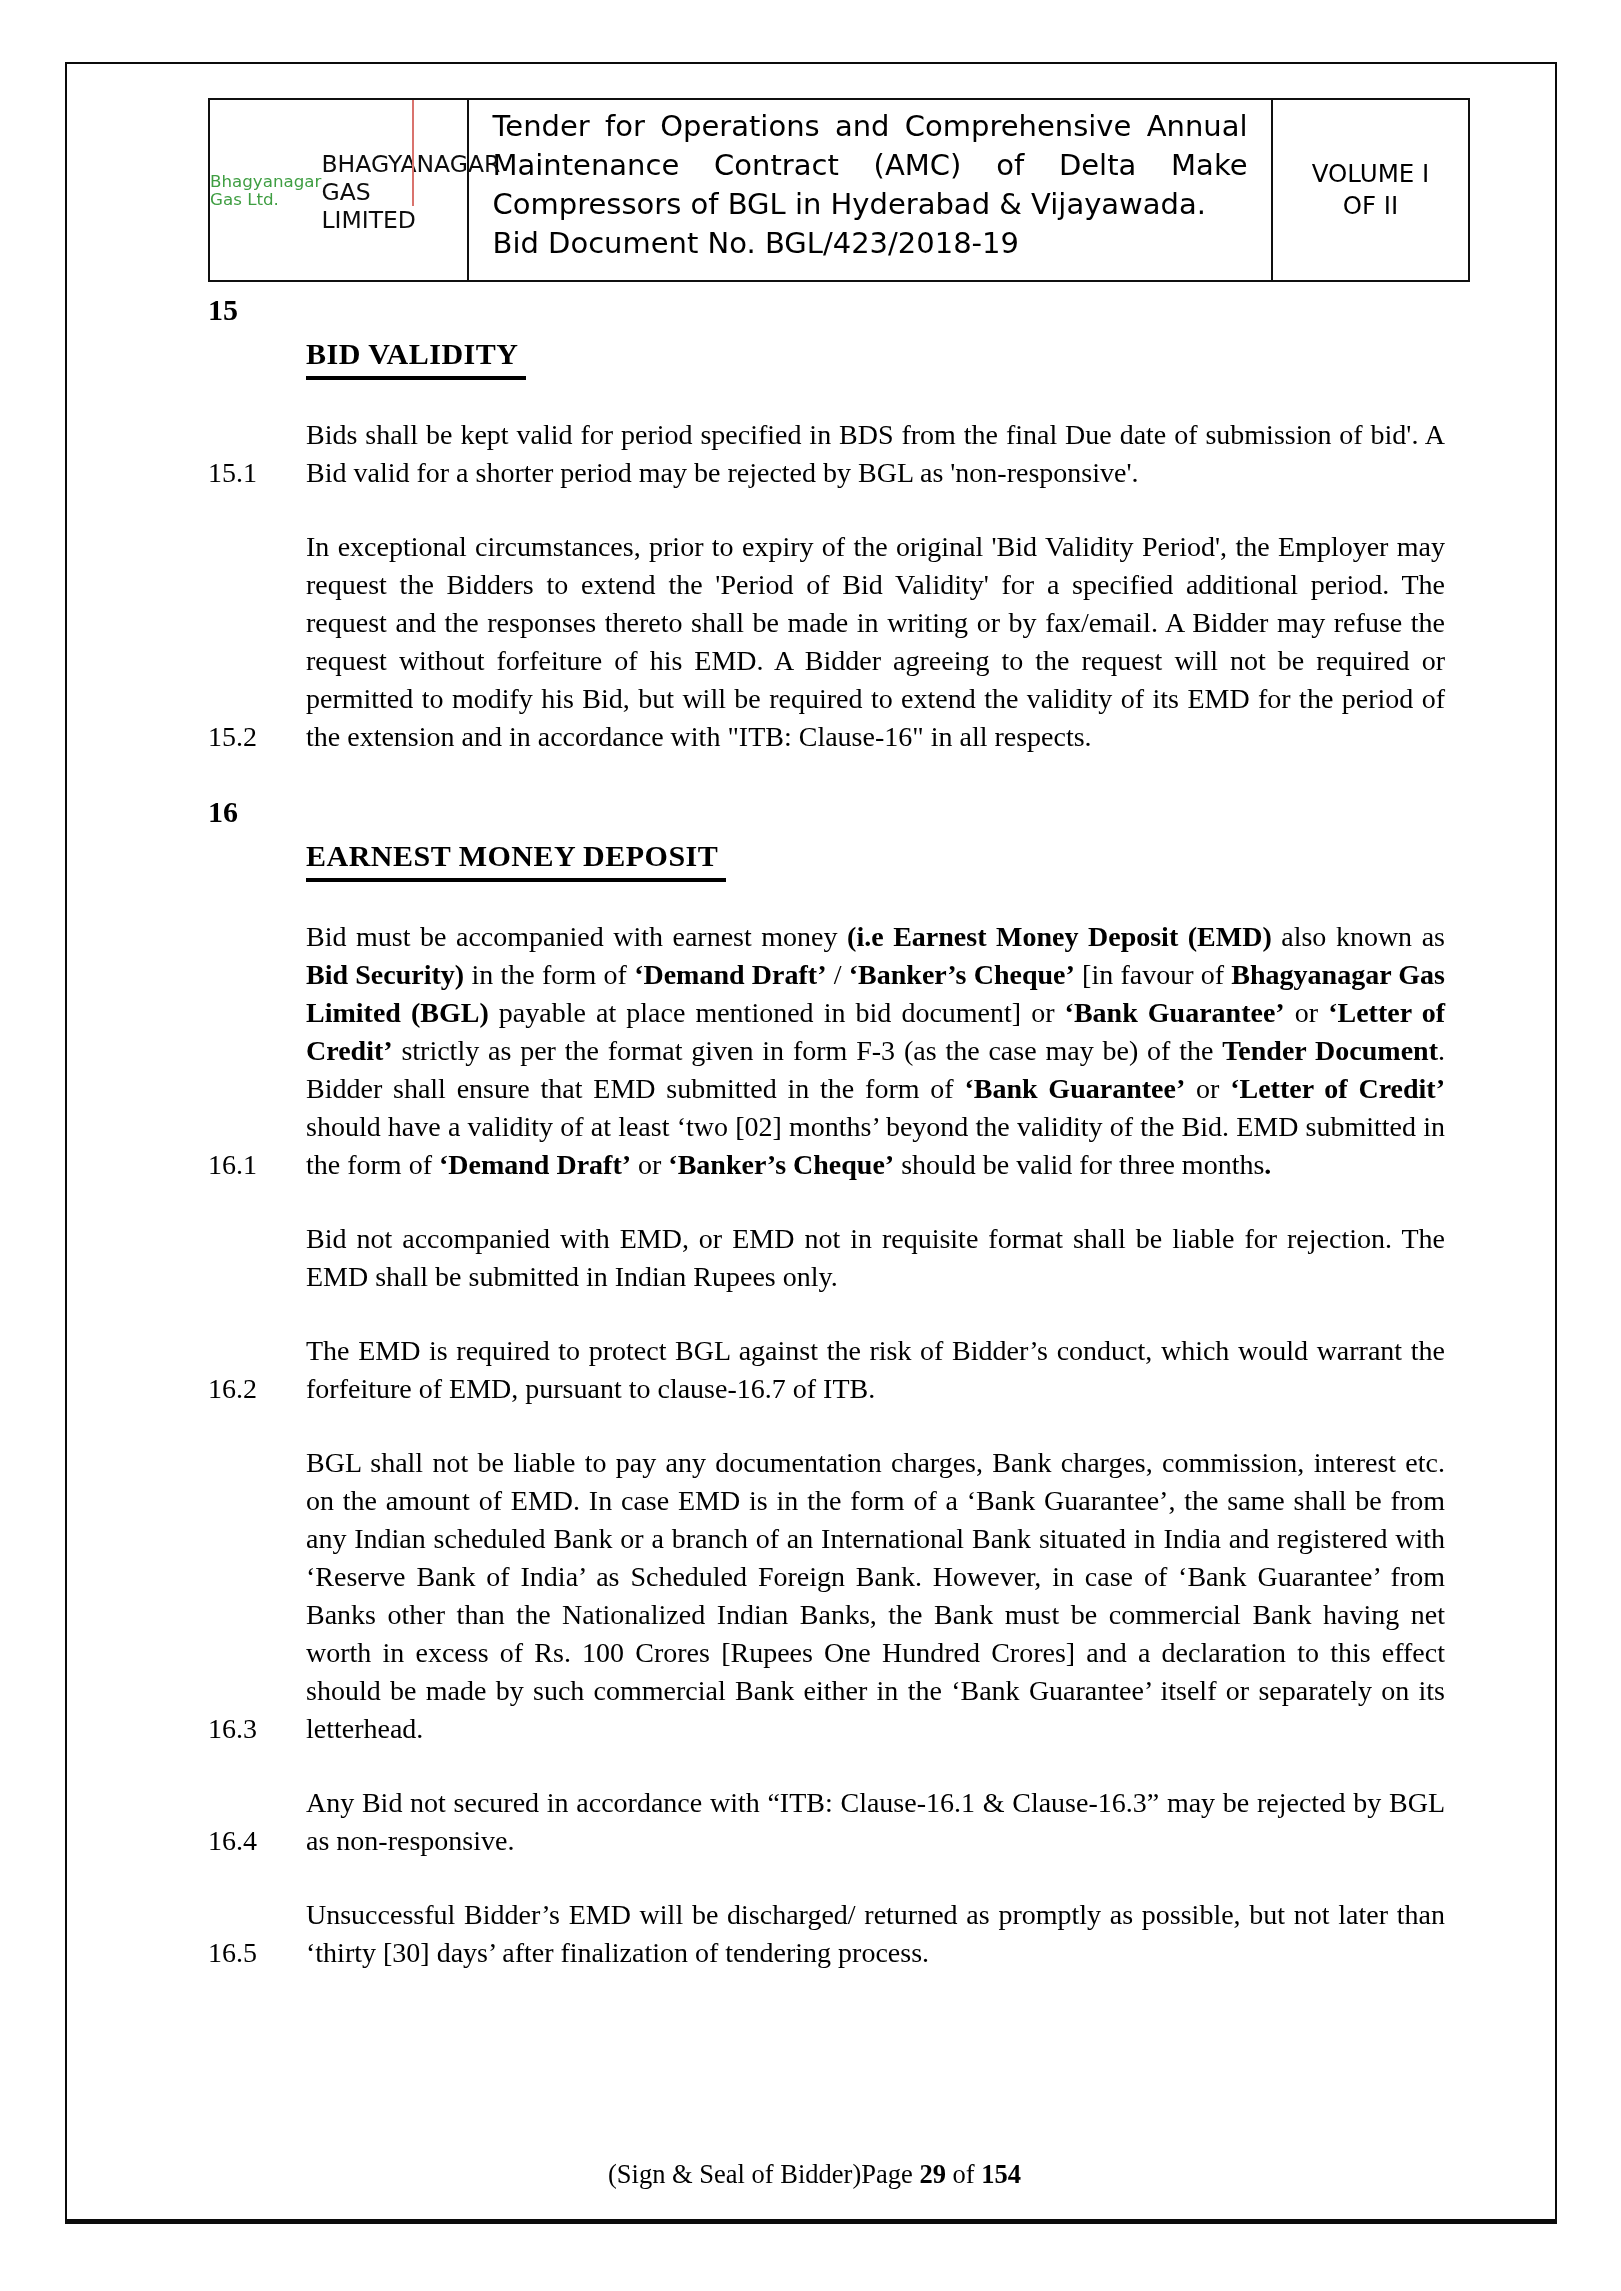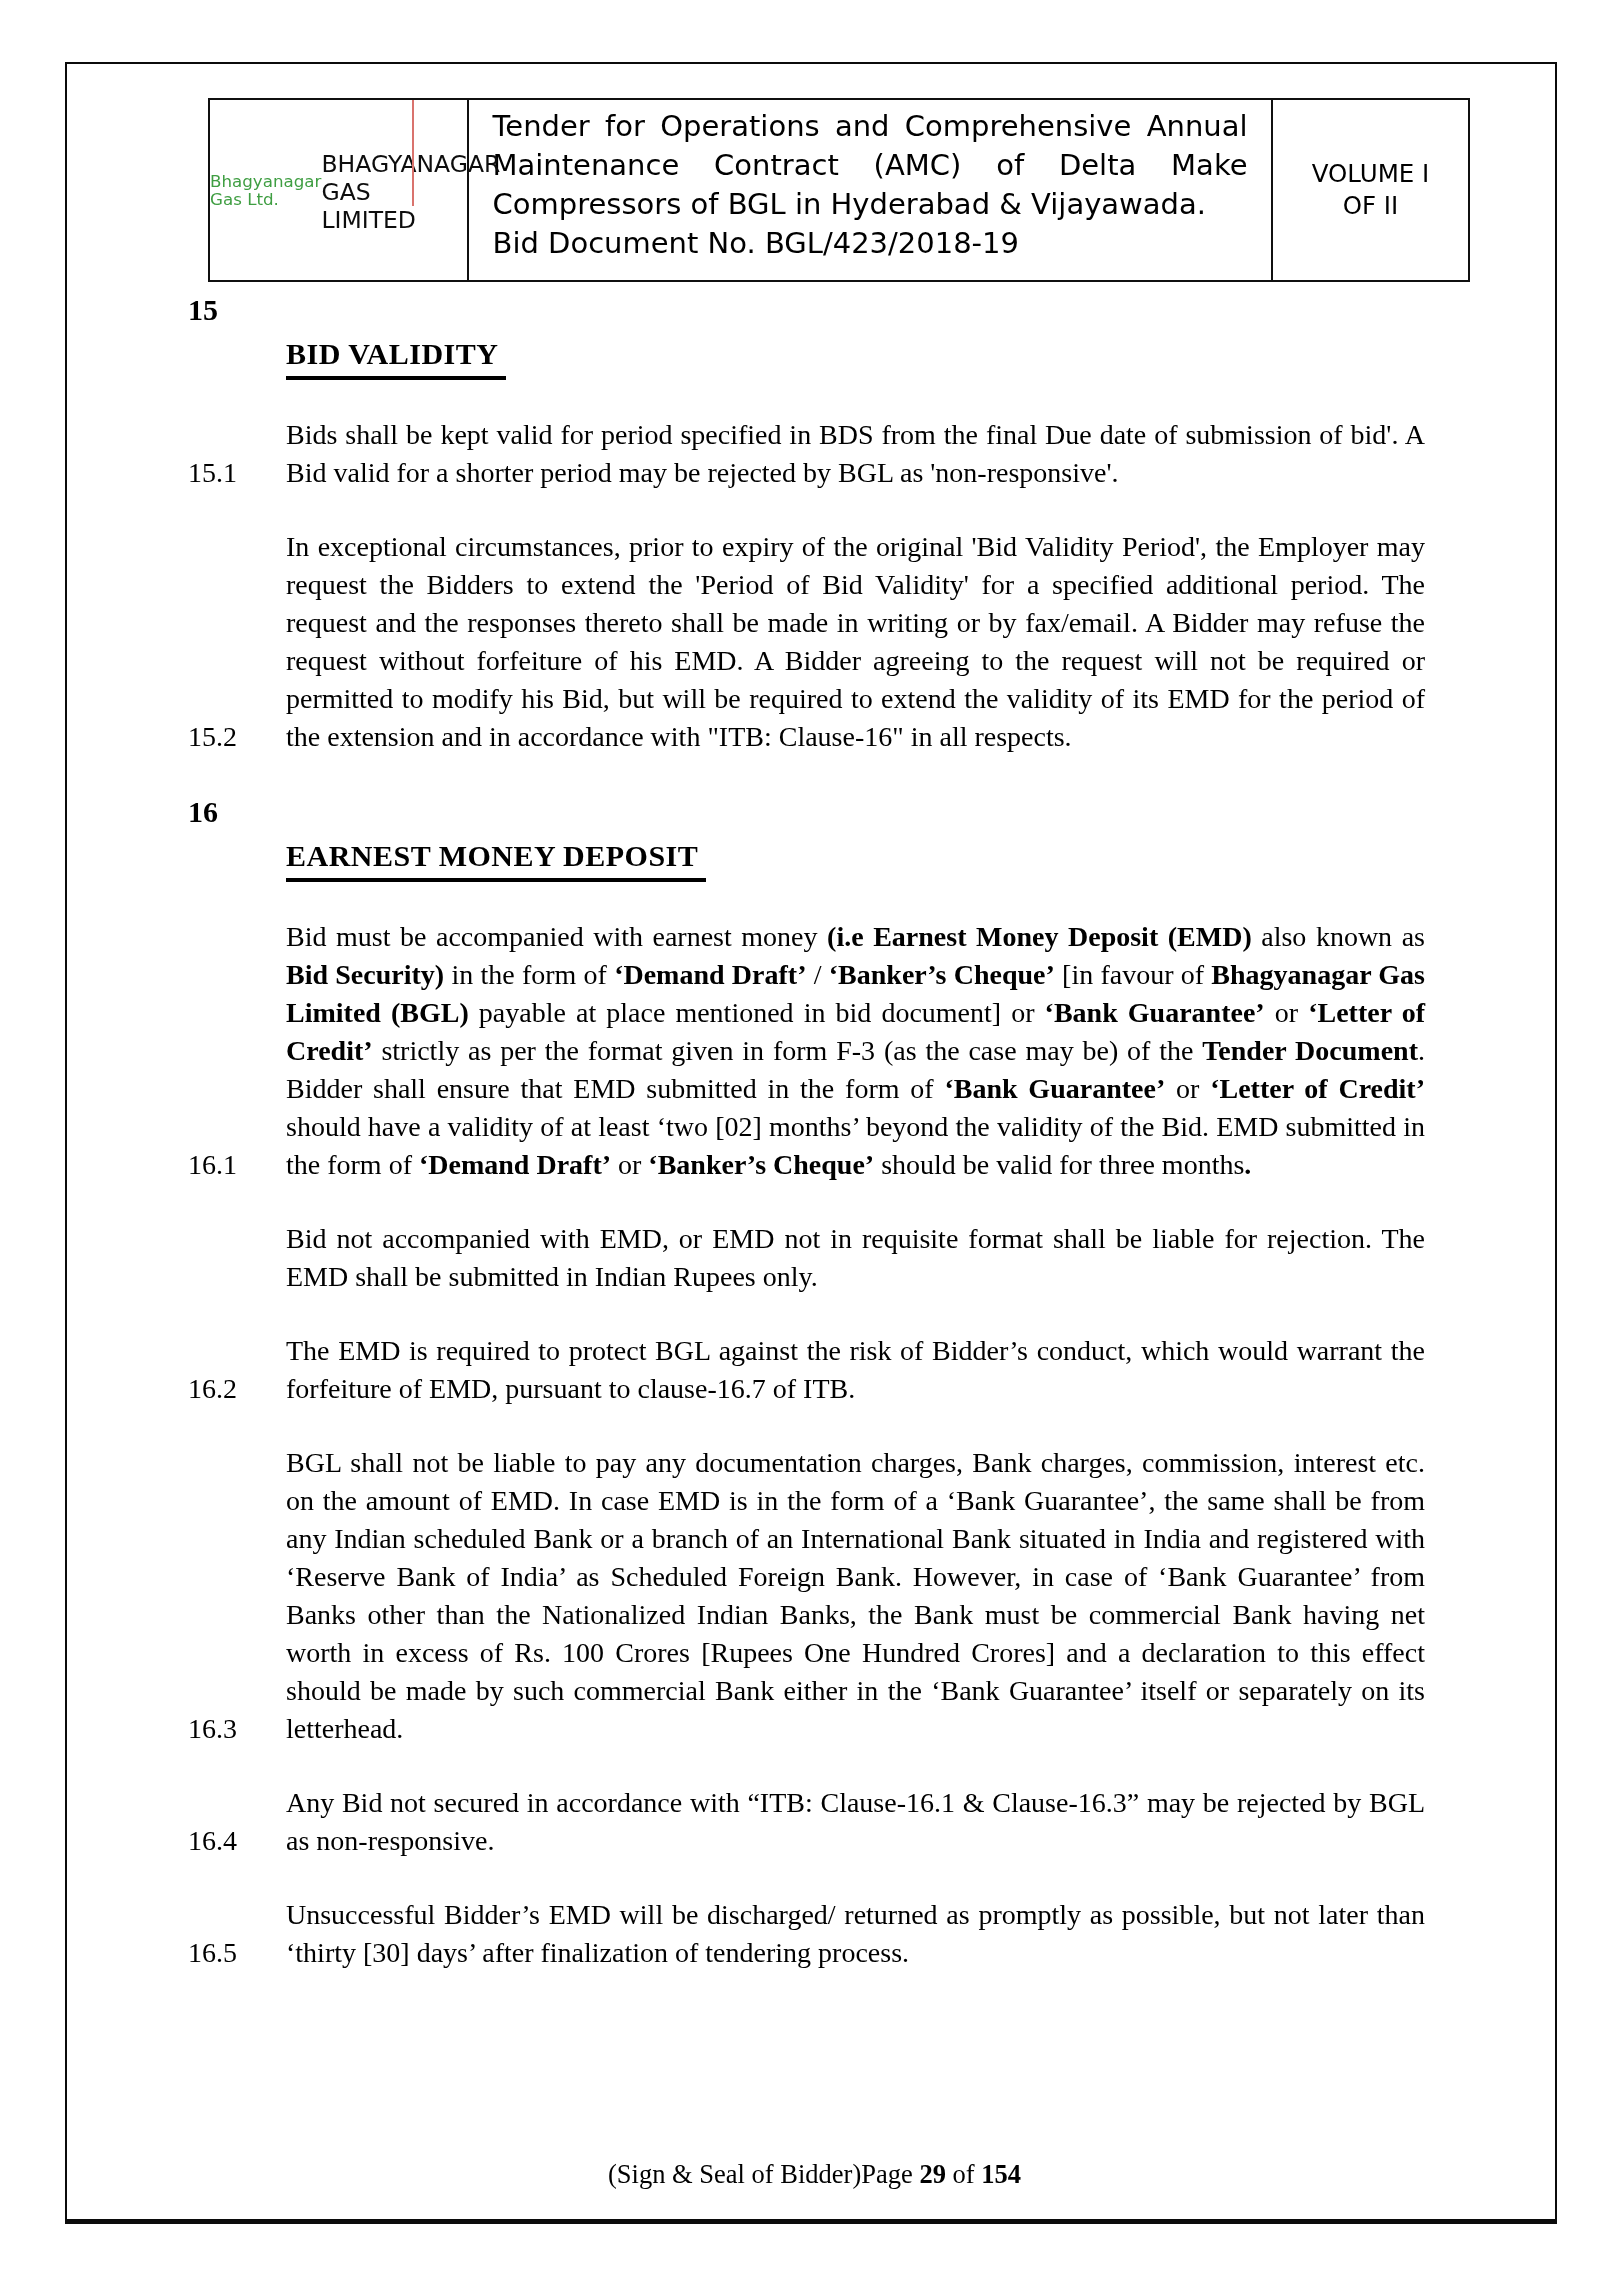--- a/index.html
+++ b/index.html
@@ -18,21 +18,21 @@
                 color:#3f9e42;line-height:17.6px;margin-top:0px;}
   .company-name{font-family:"DejaVu Sans","Liberation Sans",sans-serif;font-size:23.5px;
                 color:#0d0d0d;line-height:28px;margin-top:2.9px;}
   .title-cell{flex:1;border-right:2px solid #101010;padding:6.9px 23.5px 3.9px 23.5px;
               font-family:"DejaVu Sans","Liberation Sans",sans-serif;font-size:29px;line-height:39px;}
   .tender-title{text-align:justify;}
   .bid-doc-no{text-align:left;}
   .volume-cell{width:195px;display:flex;flex-direction:column;justify-content:center;align-items:center;
                font-family:"DejaVu Sans","Liberation Sans",sans-serif;font-size:24.5px;line-height:32px;}
   
-  .doc-body{position:absolute;left:188px;top:290px;width:1237px;}
+  .doc-body{position:absolute;left:208px;top:290px;width:1237px;}
   .sec{display:flex;margin:0 0 36px 0;}
   .sec .num{width:98px;flex-shrink:0;font-weight:bold;font-size:30px;line-height:39px;}
   .sec h2{margin:0;font-size:30px;line-height:39px;}
   .sec-title{font-weight:bold;border-bottom:4.9px solid #000;padding-bottom:2.9px;letter-spacing:0.5px;
              display:inline-block;padding-right:7.8px;margin-top:44px;}
   .clause{display:flex;margin:0 0 36px 0;align-items:flex-end;}
   .clause .num{width:98px;flex-shrink:0;font-size:28px;line-height:38px;}
   .clause .txt{flex:1;margin:0;font-size:28px;line-height:38px;text-align:justify;}
   
   .footer{position:absolute;left:196px;top:2158px;width:1237px;display:flex;

